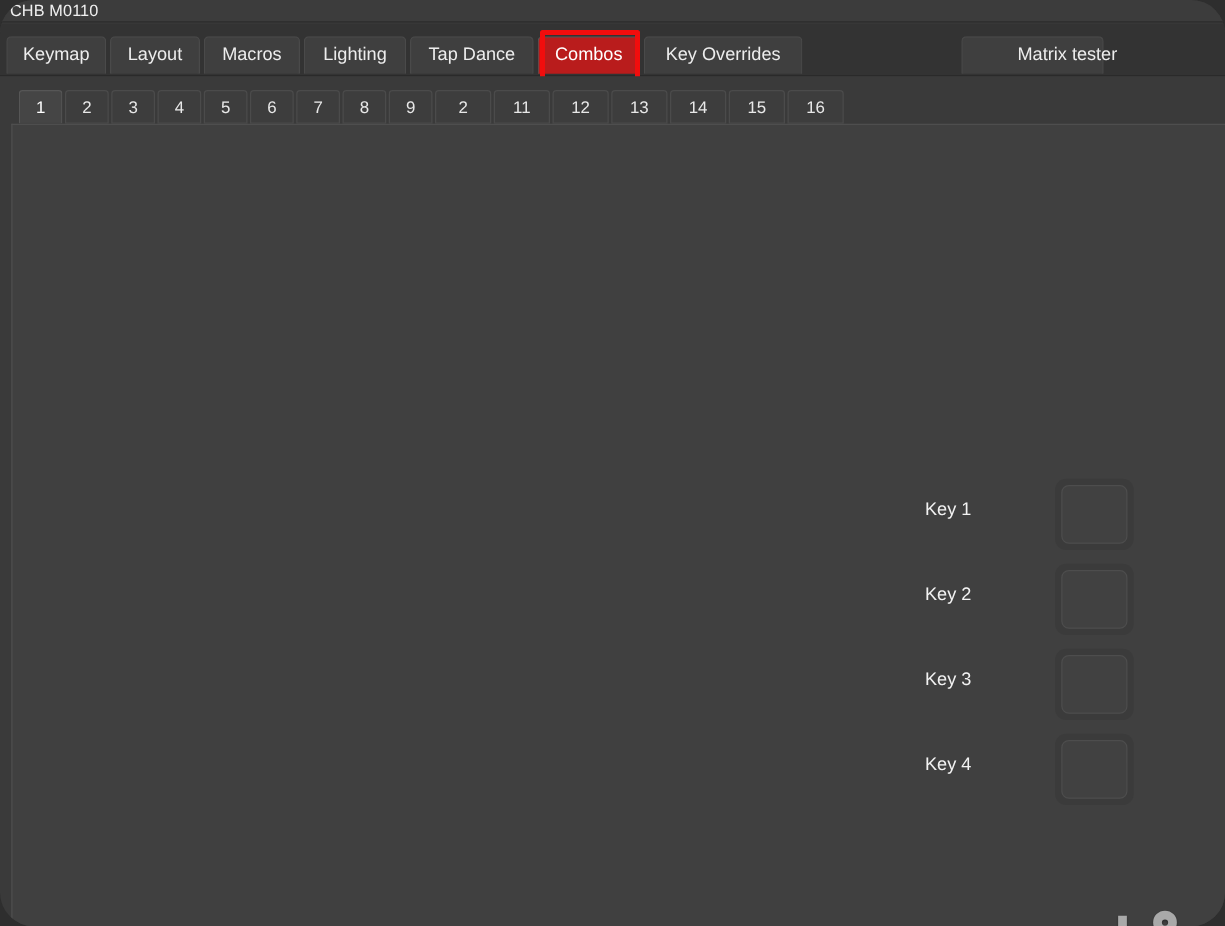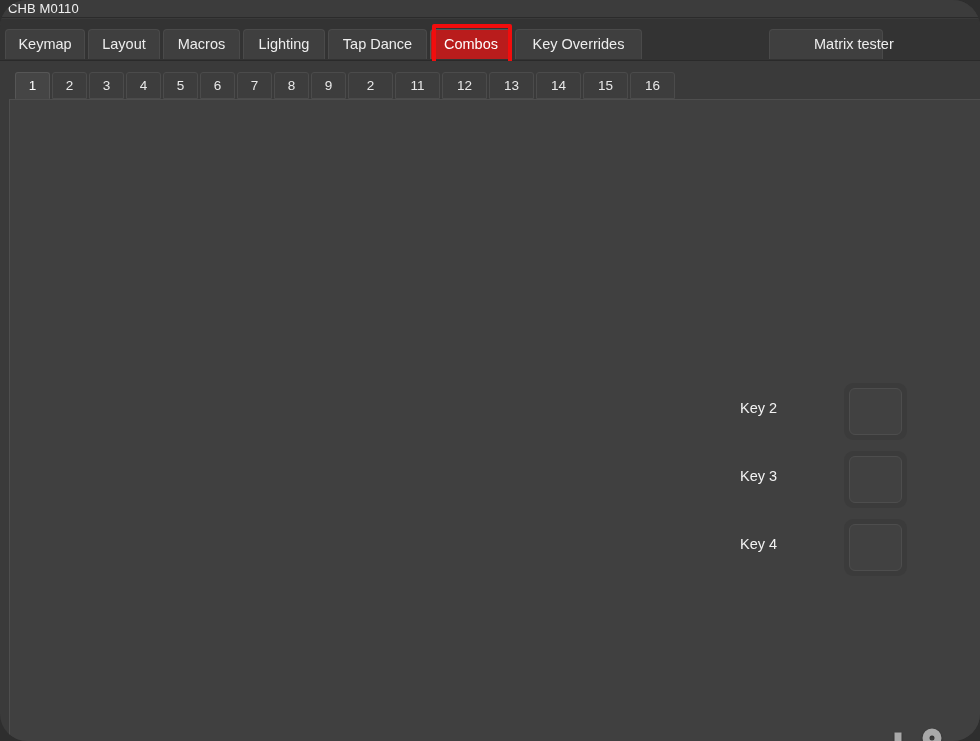--- a/index.html
+++ b/index.html
@@ -224,20 +224,26 @@
       <div class="subtab" style="left: 489px; width: 45px;">13</div>
       <div class="subtab" style="left: 536px; width: 45px;">14</div>
       <div class="subtab" style="left: 583px; width: 45px;">15</div>
       <div class="subtab" style="left: 630px; width: 45px;">16</div>
     </div>
 
   <div class="content">
 
     <div class="combo-rows" id="combo-rows">
         <div class="combo-row">
+          <div class="combo-label">Key 1</div>
+          <div class="keybox">
+            <div class="keybox-inner"></div>
+          </div>
+        </div>
+        <div class="combo-row">
           <div class="combo-label">Key 2</div>
           <div class="keybox">
             <div class="keybox-inner"></div>
           </div>
         </div>
         <div class="combo-row">
           <div class="combo-label">Key 3</div>
           <div class="keybox">
             <div class="keybox-inner"></div>
           </div>

